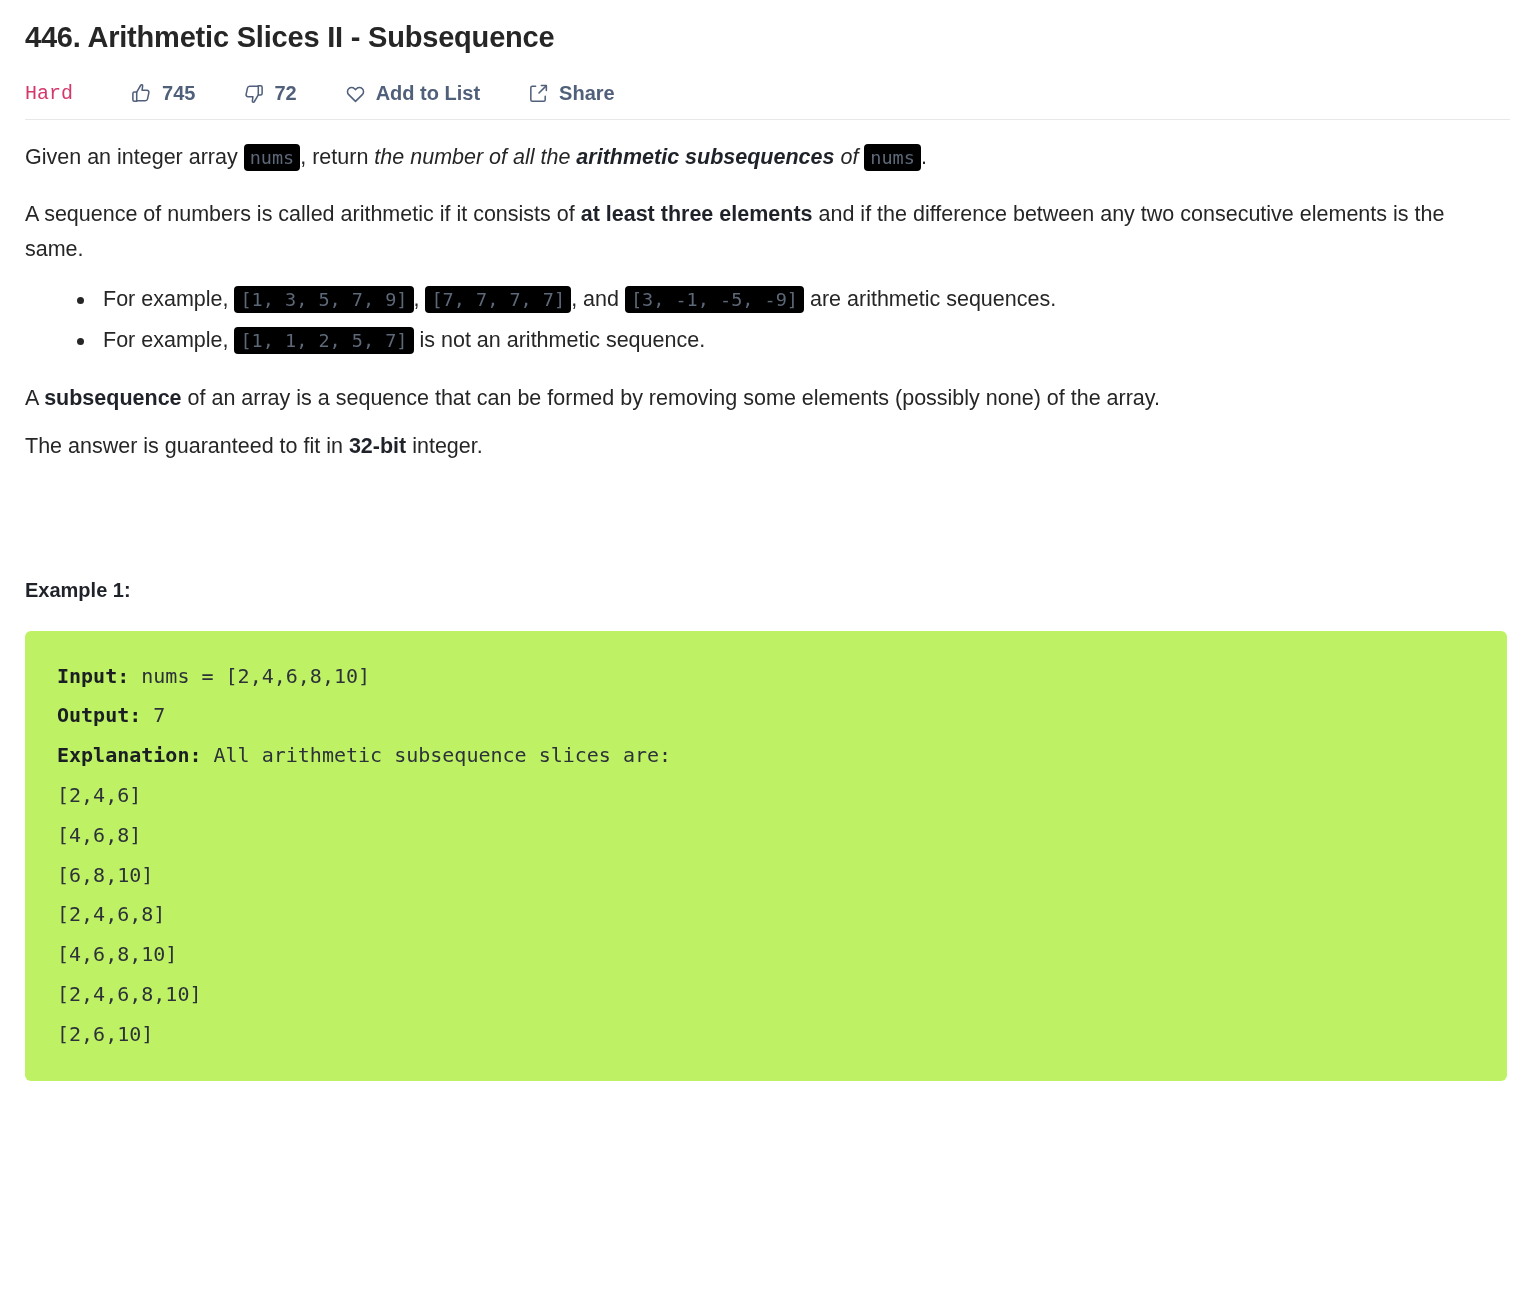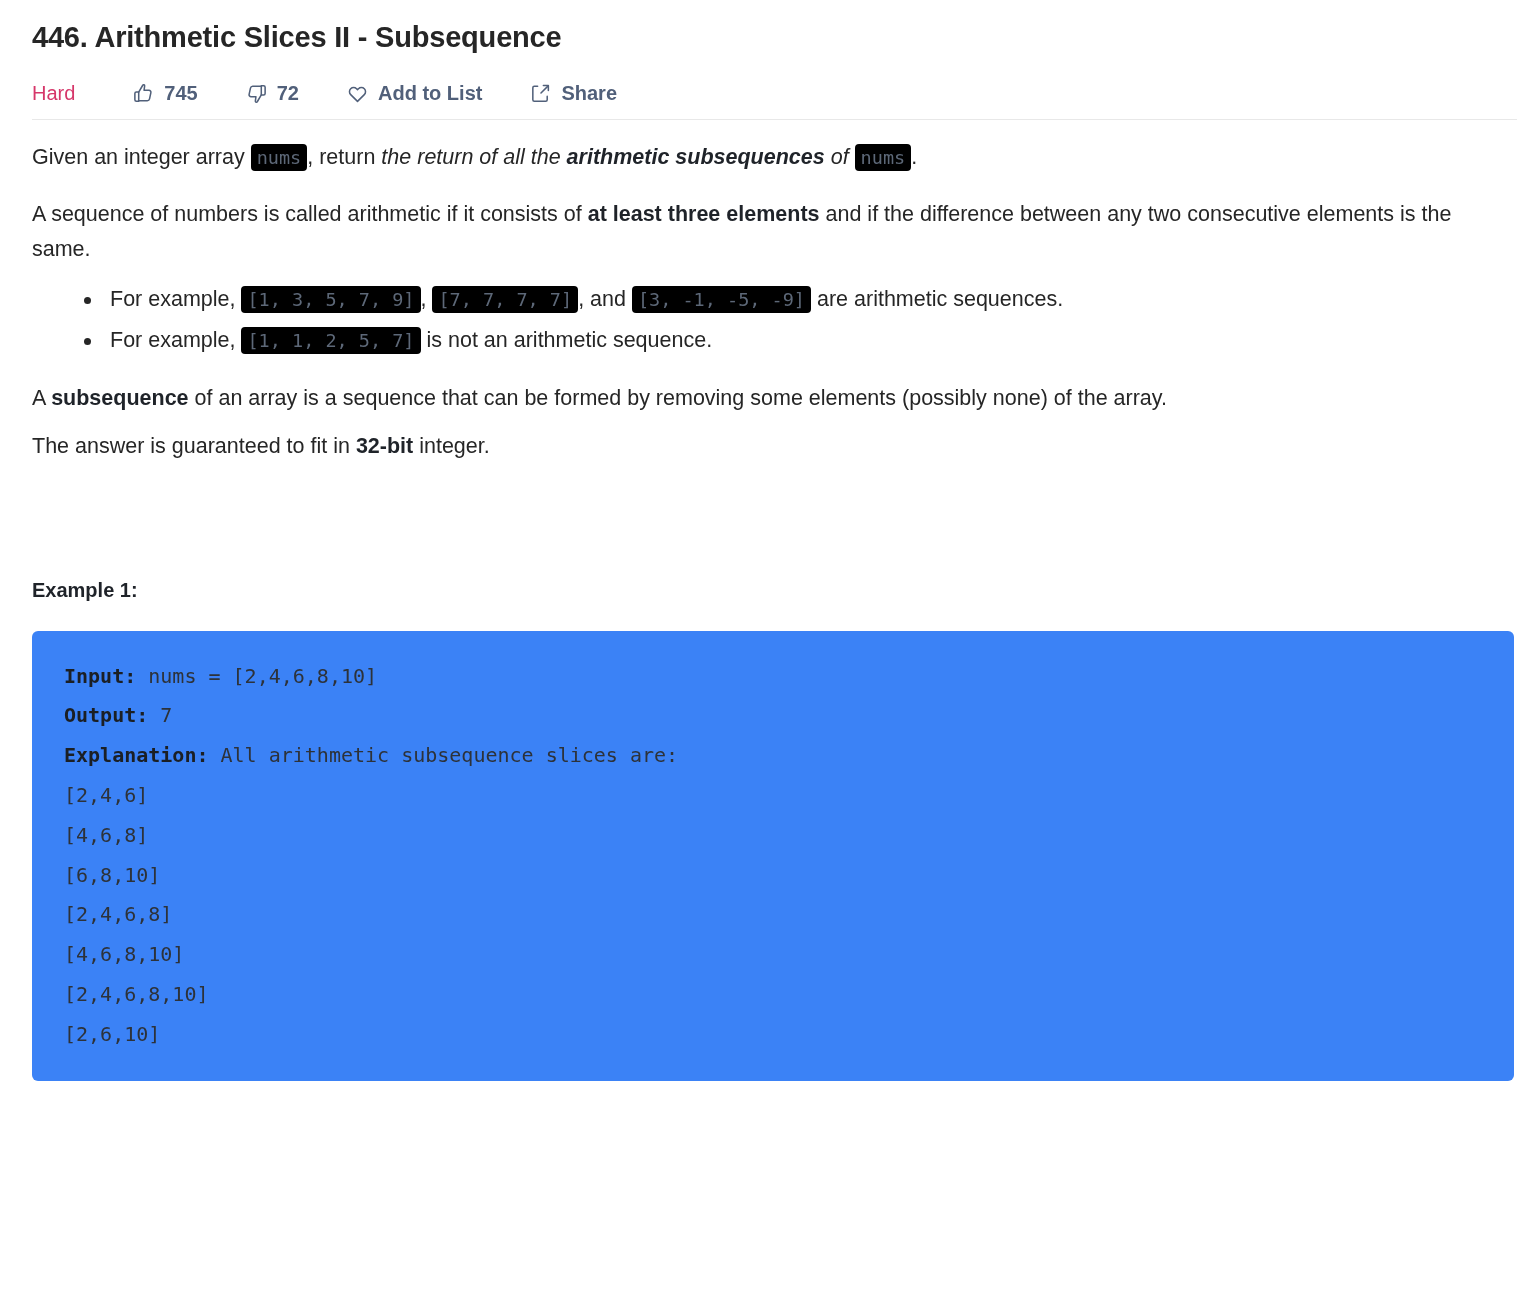--- a/index.html
+++ b/index.html
@@ -11,21 +11,21 @@
   body {
     width: 1532px;
     min-height: 1292px;
     font-family: "Liberation Sans", sans-serif;
     color: #262626;
     -webkit-font-smoothing: antialiased;
   }
 
   .page {
     width: 1532px;
-    padding: 0 32px;
+    padding: 0 25px;
   }
 
   
   .title {
     font-size: 29px;
     font-weight: 600;
     color: #262626;
     letter-spacing: -0.2px;
     padding-top: 18px;
     line-height: 1.35;
@@ -37,20 +37,21 @@
     align-items: center;
     height: 52px;
     margin-top: 10px;
     gap: 0;
   }
   .difficulty {
     font-size: 20px;
     font-weight: 500;
     color: #d6376a;
     margin-right: 57px;
+    font-family: Liberation Mono, monospace;
   }
   .meta-item {
     display: flex;
     align-items: center;
     gap: 9px;
     color: #51607a;
     font-size: 20px;
     font-weight: 700;
     cursor: pointer;
     margin-right: 47px;
@@ -121,21 +122,21 @@
   .spacer-block { height: 88px; }
 
   .example-heading {
     font-size: 20px;
     font-weight: 700;
     color: #1f2329;
     margin: 0 0 24px 0;
   }
 
   pre.code-block {
-    background: #3b82f6;
+    background: #bef264;
     border-radius: 6px;
     margin: 0;
     padding: 26px 0 26px 32px;
     font-family: "DejaVu Sans Mono", "Liberation Mono", monospace;
     font-size: 20px;
     line-height: 1.99;
     color: #2d3239;
     width: 1482px;
     overflow: hidden;
   }
@@ -190,21 +191,21 @@
         </svg>
       </span>
       <span>Share</span>
     </div>
   </div>
 
   <div class="divider"></div>
 
   <div class="content">
 
-    <p><span>Given an integer array </span><code class="inline">nums</code><span>, return </span><em><span>the return of all the </span><strong>arithmetic subsequences</strong><span> of </span></em><code class="inline">nums</code><span>.</span></p>
+    <p><span>Given an integer array </span><code class="inline">nums</code><span>, return </span><em><span>the number of all the </span><strong>arithmetic subsequences</strong><span> of </span></em><code class="inline">nums</code><span>.</span></p>
 
     <p class="tight-before-list"><span>A sequence of numbers is called arithmetic if it consists of </span><strong>at least three elements</strong><span> and if the difference between any two consecutive elements is the same.</span></p>
 
     <ul>
       <li><span>For example, </span><code class="inline">[1, 3, 5, 7, 9]</code><span>, </span><code class="inline">[7, 7, 7, 7]</code><span>, and </span><code class="inline">[3, -1, -5, -9]</code><span> are arithmetic sequences.</span></li>
       <li><span>For example, </span><code class="inline">[1, 1, 2, 5, 7]</code><span> is not an arithmetic sequence.</span></li>
     </ul>
 
     <p class="tight-before-list"><span>A </span><strong>subsequence</strong><span> of an array is a sequence that can be formed by removing some elements (possibly none) of the array.</span></p>
 

